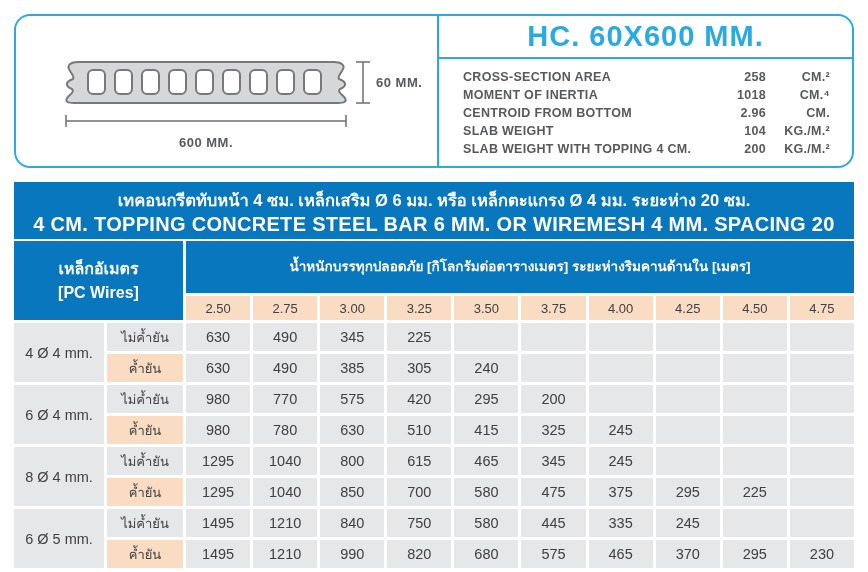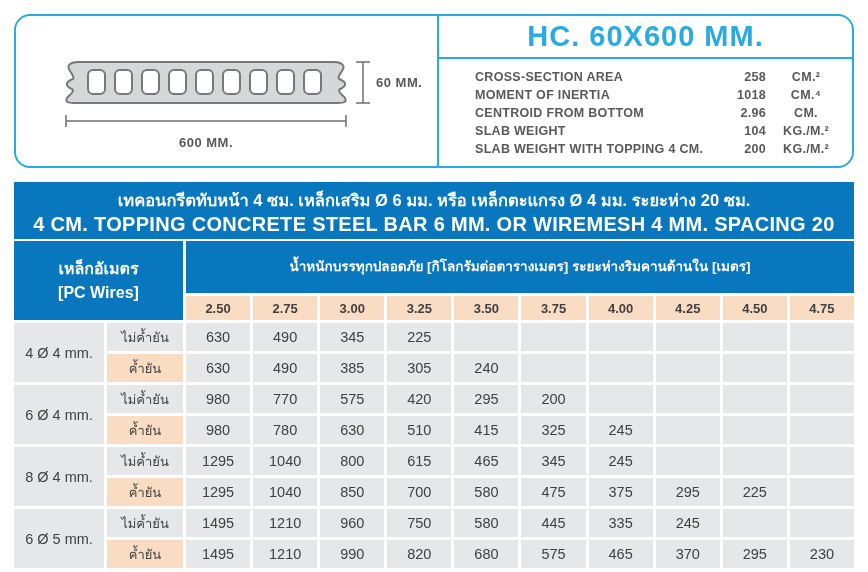--- a/index.html
+++ b/index.html
@@ -16,47 +16,47 @@
   body{position:relative;overflow:hidden;}
 
   
   .spec-box{position:absolute;left:14px;top:14px;width:840px;height:154px;
     border:2.5px solid var(--cyan);border-radius:16px;display:flex;overflow:hidden;background:#fff;}
   .diagram-pane{width:421px;height:100%;position:relative;}
   .right-pane{flex:1;border-left:2.5px solid var(--cyan);display:flex;flex-direction:column;}
   .title-row{height:46px;display:flex;align-items:center;justify-content:center;
     border-bottom:2.5px solid var(--cyan);}
   .hc-title{color:var(--cyan);font-size:29px;font-weight:bold;letter-spacing:1px;}
-  .props{flex:1;padding:9px 22px 8px 36px;display:flex;flex-direction:column;justify-content:space-around;}
+  .props{flex:1;padding:9px 22px 8px 24px;display:flex;flex-direction:column;justify-content:space-around;}
   .prop-row{display:flex;align-items:baseline;font-size:12.5px;font-weight:bold;
     color:var(--ink2);letter-spacing:.3px;line-height:18px;}
   .prop-name{flex:1;}
   .prop-value{width:52px;text-align:right;}
-  .prop-unit{width:64px;text-align:center;padding-left:16px;}
+  .prop-unit{width:64px;text-align:right;padding-left:16px;}
 
   .dim-label{font-size:13px;font-weight:bold;fill:var(--ink2);letter-spacing:.5px;}
 
   
   .load-section{position:absolute;left:14px;top:182px;width:840px;border-radius:30px;}
   .banner{background:var(--blue);color:#fff;text-align:center;padding:5px 4px 6px 4px;height:57px;}
   .banner-thai{font-size:16.5px;font-weight:bold;line-height:26px;}
   .banner-eng{font-size:20px;font-weight:bold;letter-spacing:.3px;line-height:22px;}
 
   .load-grid{margin-top:2px;display:grid;
     grid-template-columns:90px 76px repeat(10,1fr);
     grid-template-rows:52px 24px repeat(8,28px);
     gap:3px;width:100%;}
   .cell{display:flex;align-items:center;justify-content:center;text-align:center;}
   .hdr-left{grid-column:1 / span 2;grid-row:1 / span 2;background:var(--blue);
     color:#fff;flex-direction:column;font-size:16px;font-weight:bold;line-height:24px;}
   .hdr-load{grid-column:3 / span 10;grid-row:1;background:var(--blue);
     color:#fff;flex-direction:column;}
   .hdr-load .th{font-size:13.5px;font-weight:bold;line-height:24px;}
   .hdr-load .en{font-size:12.5px;font-weight:bold;letter-spacing:.2px;line-height:17px;}
-  .span-cell{background:var(--peach);font-size:13px;font-weight:bold;color:var(--ink);}
+  .span-cell{background:var(--peach);font-size:13px;font-weight:normal;color:var(--ink);}
   .group-cell{background:var(--gray);font-size:14.5px;color:var(--ink);}
   .support-cell{background:var(--gray);font-size:13px;color:var(--ink);}
   .support-cell.peach{background:var(--peach);}
   .value-cell{background:var(--gray);font-size:14.5px;color:var(--ink);}
 </style>
 </head>
 <body>
 
 <div class="spec-box">
   <div class="diagram-pane">
@@ -226,21 +226,21 @@
       <div class="cell value-cell" style="grid-area: 8 / 7;">580</div>
       <div class="cell value-cell" style="grid-area: 8 / 8;">475</div>
       <div class="cell value-cell" style="grid-area: 8 / 9;">375</div>
       <div class="cell value-cell" style="grid-area: 8 / 10;">295</div>
       <div class="cell value-cell" style="grid-area: 8 / 11;">225</div>
       <div class="cell value-cell" style="grid-area: 8 / 12;"></div>
       <div class="cell group-cell" style="grid-area: 9 / 1 / span 2;">6 Ø 5 mm.</div>
       <div class="cell support-cell" style="grid-area: 9 / 2;">ไม่ค้ำยัน</div>
       <div class="cell value-cell" style="grid-area: 9 / 3;">1495</div>
       <div class="cell value-cell" style="grid-area: 9 / 4;">1210</div>
-      <div class="cell value-cell" style="grid-area: 9 / 5;">960</div>
+      <div class="cell value-cell" style="grid-area: 9 / 5;">840</div>
       <div class="cell value-cell" style="grid-area: 9 / 6;">750</div>
       <div class="cell value-cell" style="grid-area: 9 / 7;">580</div>
       <div class="cell value-cell" style="grid-area: 9 / 8;">445</div>
       <div class="cell value-cell" style="grid-area: 9 / 9;">335</div>
       <div class="cell value-cell" style="grid-area: 9 / 10;">245</div>
       <div class="cell value-cell" style="grid-area: 9 / 11;"></div>
       <div class="cell value-cell" style="grid-area: 9 / 12;"></div>
       <div class="cell support-cell peach" style="grid-area: 10 / 2;">ค้ำยัน</div>
       <div class="cell value-cell" style="grid-area: 10 / 3;">1495</div>
       <div class="cell value-cell" style="grid-area: 10 / 4;">1210</div>

